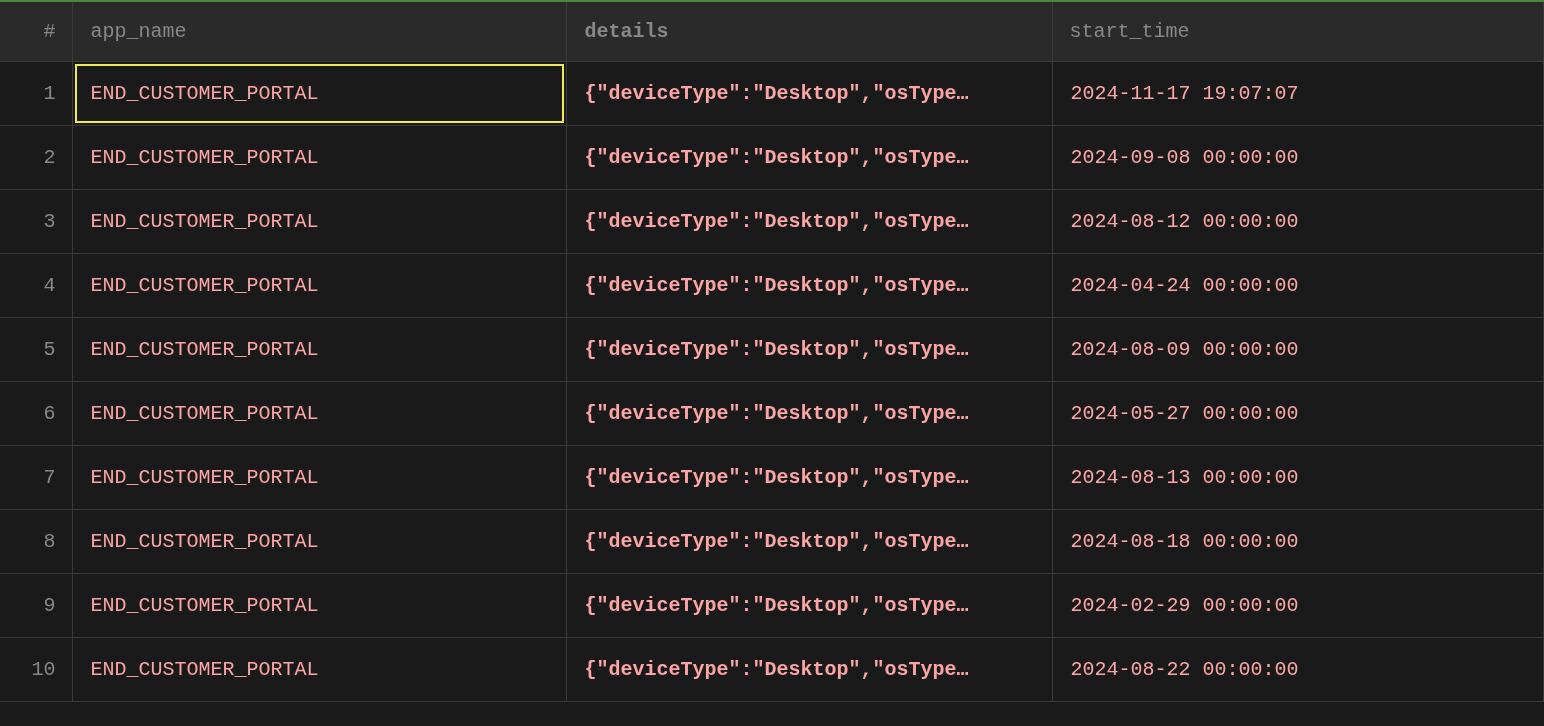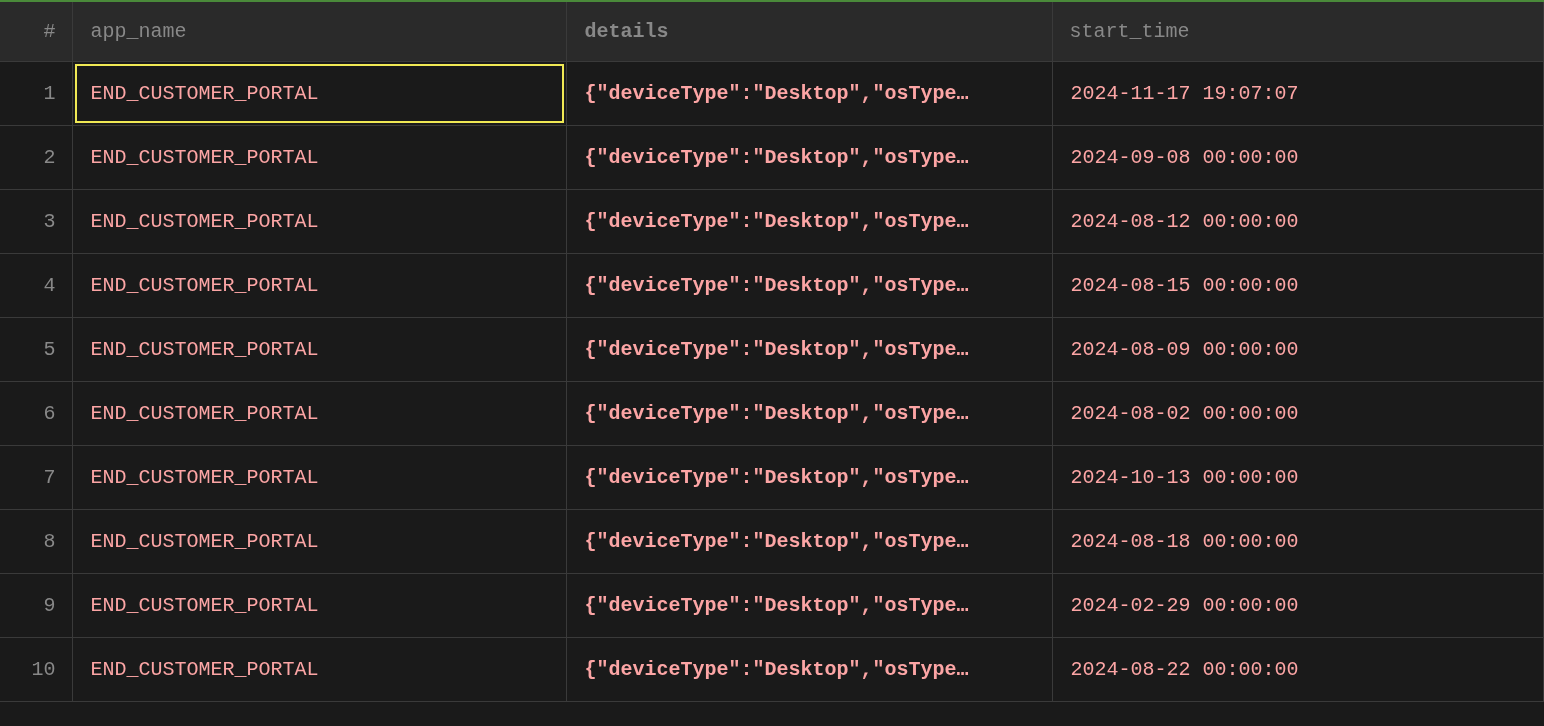--- a/index.html
+++ b/index.html
@@ -118,39 +118,39 @@
     <tr class="data-row">
       <td class="cell col-index">3</td>
       <td class="cell col-appname">END_CUSTOMER_PORTAL</td>
       <td class="cell col-details">{"deviceType":"Desktop","osType…</td>
       <td class="cell col-starttime">2024-08-12 00:00:00</td>
     </tr>
     <tr class="data-row">
       <td class="cell col-index">4</td>
       <td class="cell col-appname">END_CUSTOMER_PORTAL</td>
       <td class="cell col-details">{"deviceType":"Desktop","osType…</td>
-      <td class="cell col-starttime">2024-08-15 00:00:00</td>
+      <td class="cell col-starttime">2024-04-24 00:00:00</td>
     </tr>
     <tr class="data-row">
       <td class="cell col-index">5</td>
       <td class="cell col-appname">END_CUSTOMER_PORTAL</td>
       <td class="cell col-details">{"deviceType":"Desktop","osType…</td>
       <td class="cell col-starttime">2024-08-09 00:00:00</td>
     </tr>
     <tr class="data-row">
       <td class="cell col-index">6</td>
       <td class="cell col-appname">END_CUSTOMER_PORTAL</td>
       <td class="cell col-details">{"deviceType":"Desktop","osType…</td>
-      <td class="cell col-starttime">2024-08-02 00:00:00</td>
+      <td class="cell col-starttime">2024-05-27 00:00:00</td>
     </tr>
     <tr class="data-row">
       <td class="cell col-index">7</td>
       <td class="cell col-appname">END_CUSTOMER_PORTAL</td>
       <td class="cell col-details">{"deviceType":"Desktop","osType…</td>
-      <td class="cell col-starttime">2024-10-13 00:00:00</td>
+      <td class="cell col-starttime">2024-08-13 00:00:00</td>
     </tr>
     <tr class="data-row">
       <td class="cell col-index">8</td>
       <td class="cell col-appname">END_CUSTOMER_PORTAL</td>
       <td class="cell col-details">{"deviceType":"Desktop","osType…</td>
       <td class="cell col-starttime">2024-08-18 00:00:00</td>
     </tr>
     <tr class="data-row">
       <td class="cell col-index">9</td>
       <td class="cell col-appname">END_CUSTOMER_PORTAL</td>

